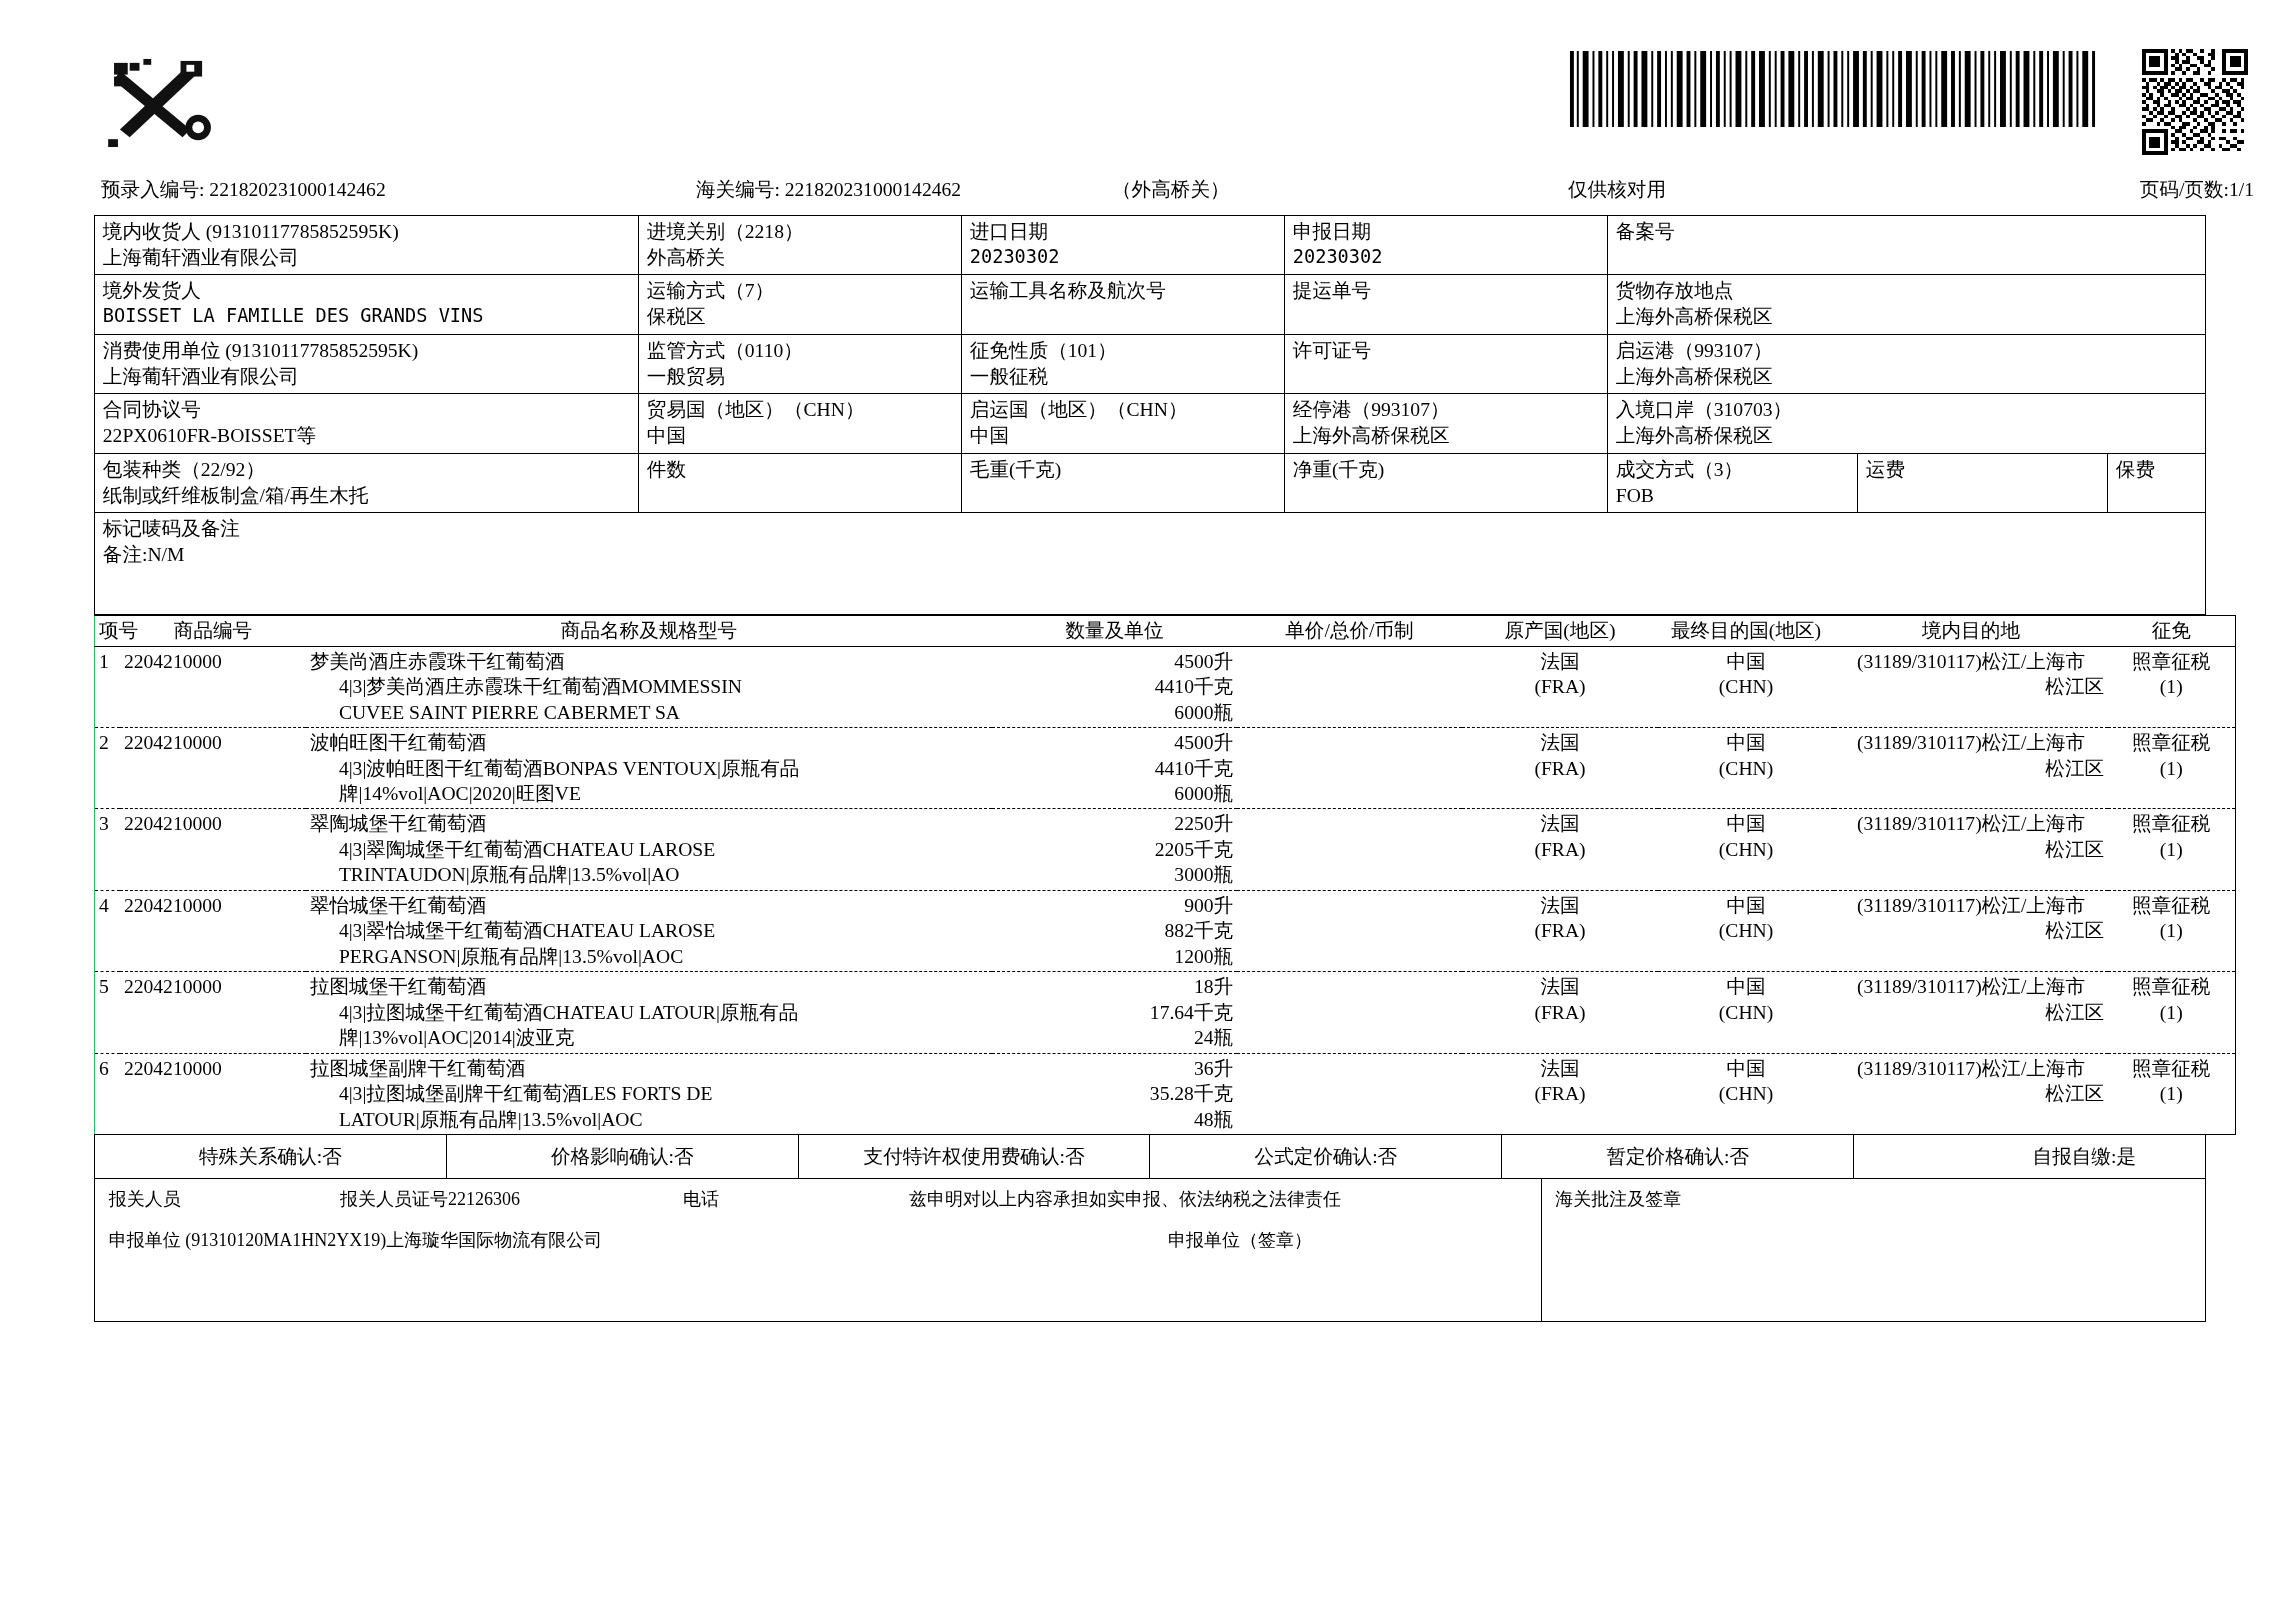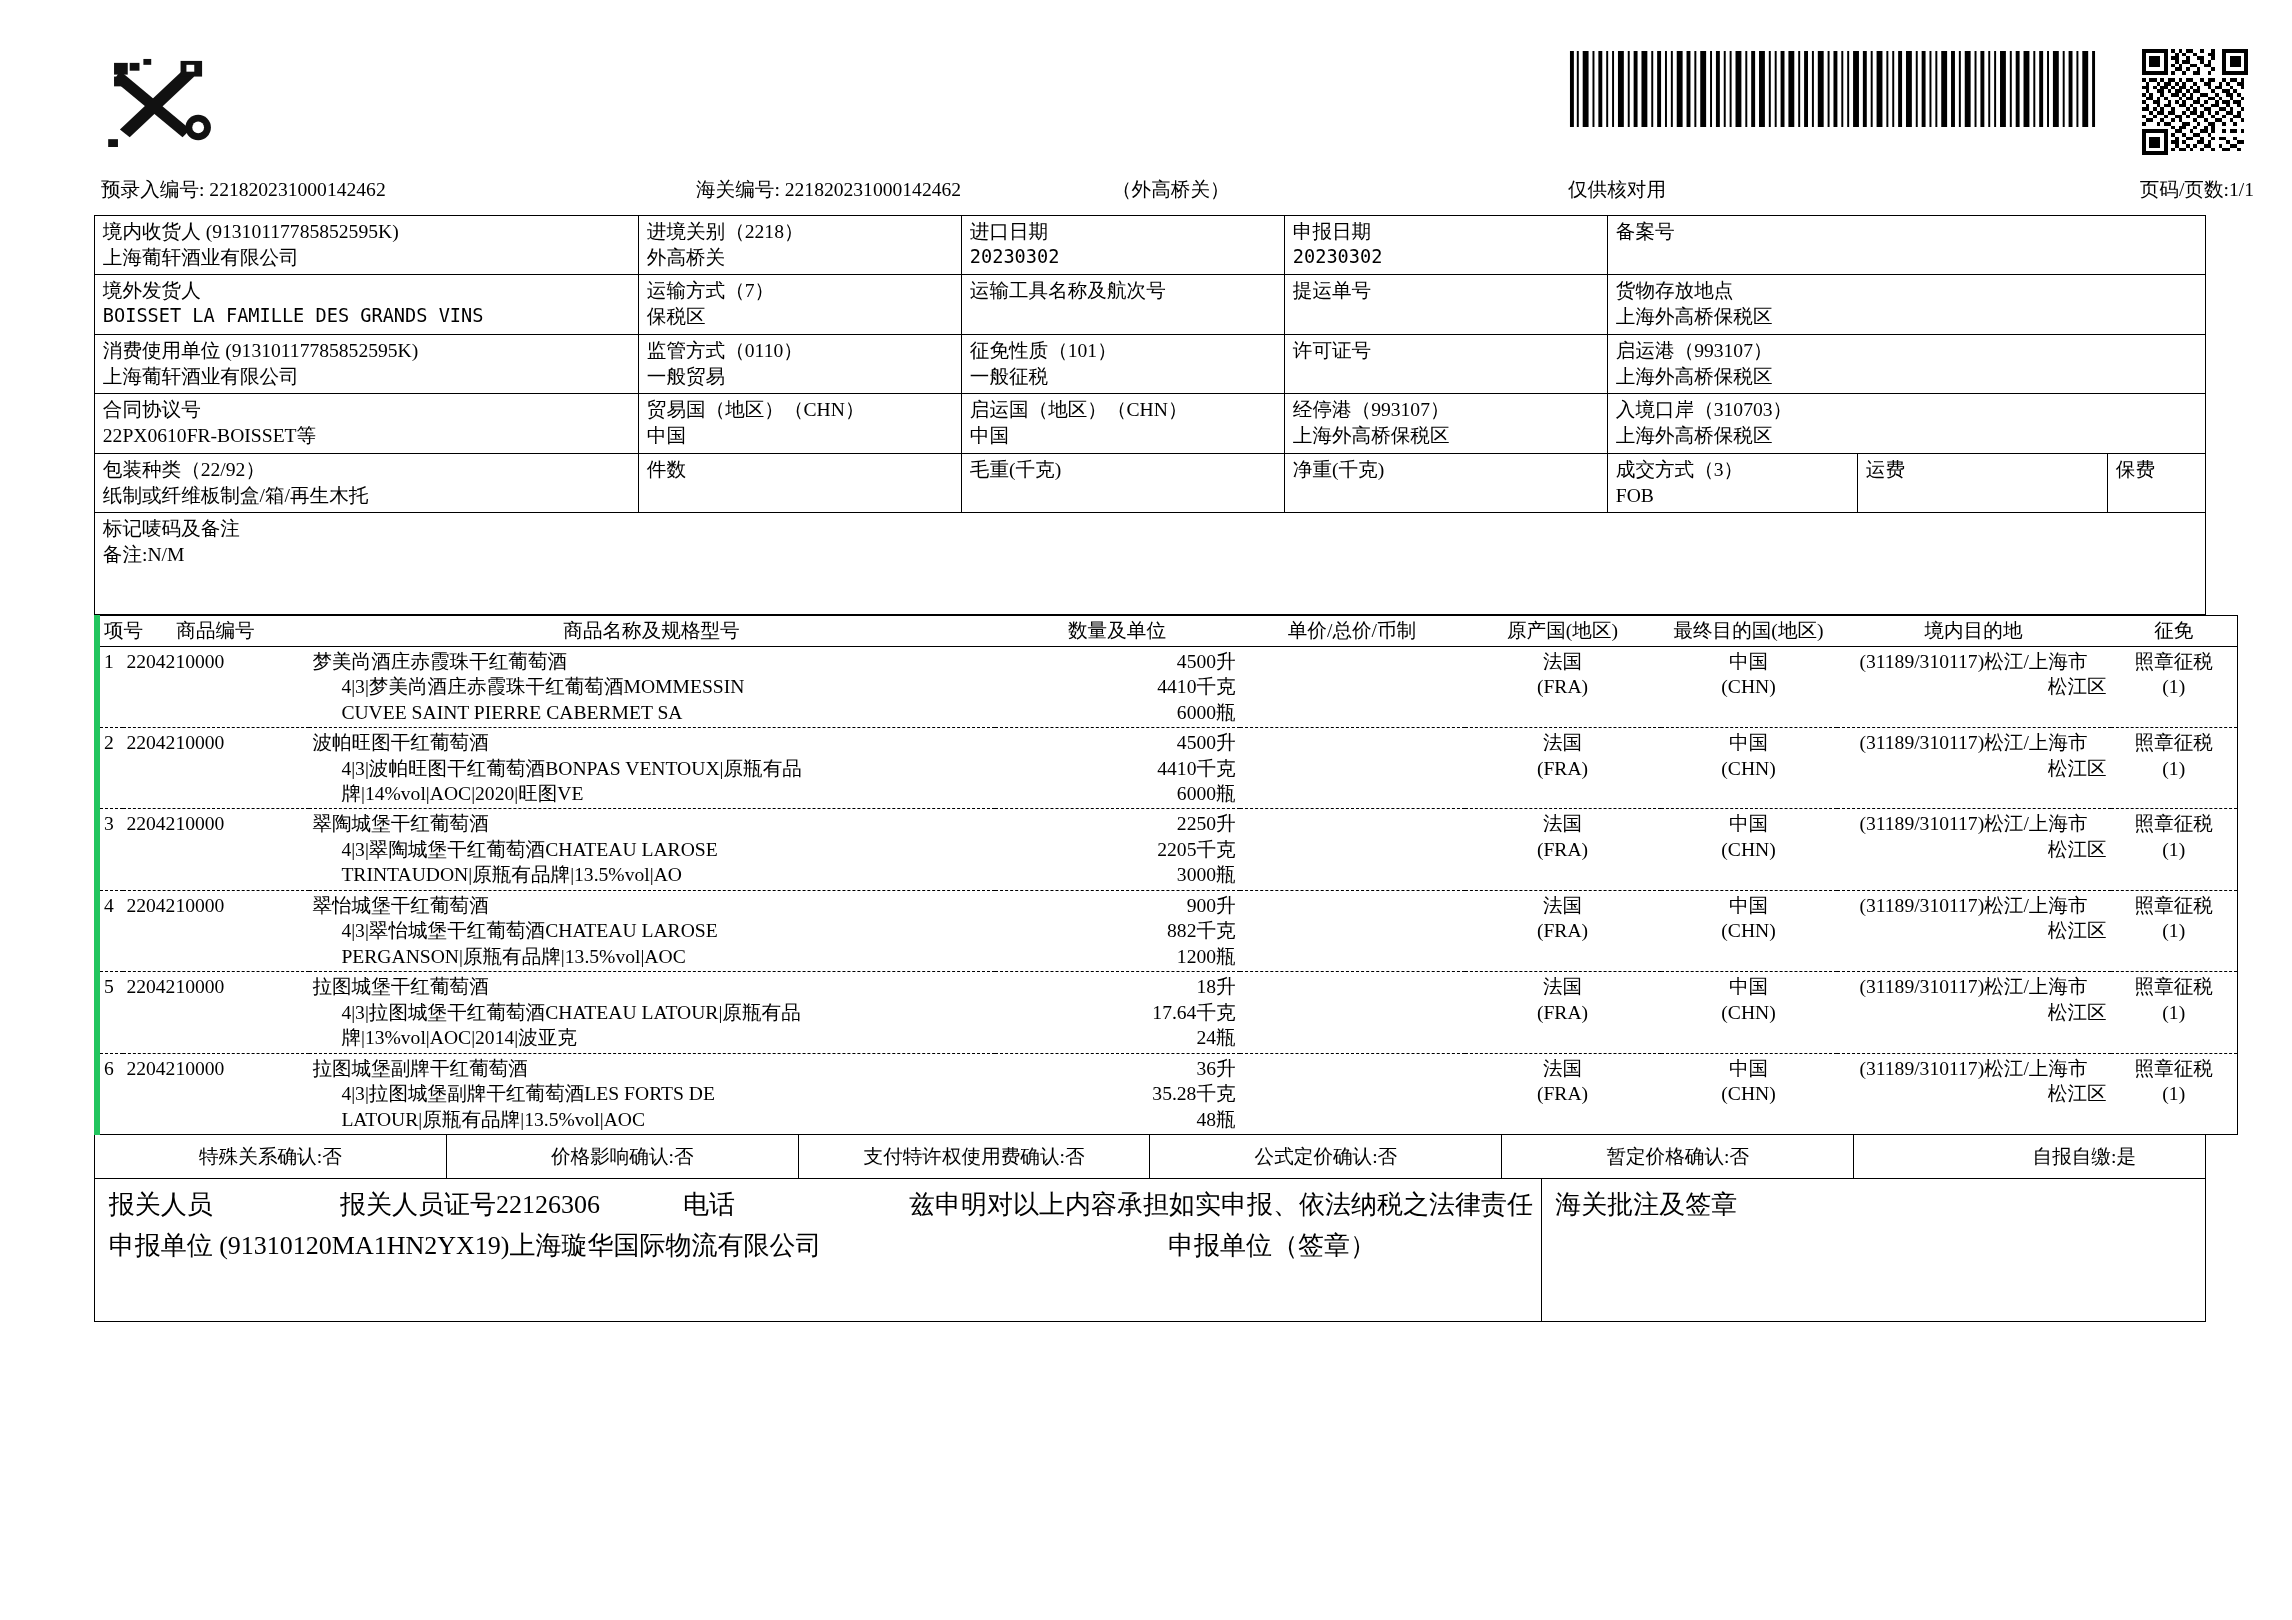--- a/index.html
+++ b/index.html
@@ -106,21 +106,21 @@
   .val { display:block; white-space: nowrap; font-family: "Liberation Serif", serif; }
   .val.mono { font-family: "DejaVu Sans Mono", monospace; font-size: 18.6px; letter-spacing: 0px; }
   .cell-tall { height: 51px; }
 
   
   table.items {
     border-collapse: collapse;
     width: 2112px;
     margin-left: 94px;
     table-layout: fixed;
-    border-left: 6px solid #22c55e;
+    border-left: 1px solid #22c55e;
     border-right: 1px solid #000;
   }
   table.items td {
     font-size: 19.6px;
     line-height: 1.3;
     vertical-align: top;
     padding: 2px 3.9px;
   }
   .items-head td {
     border-bottom: 1px solid #000;
@@ -171,21 +171,21 @@
   
   table.footer {
     border-collapse: collapse;
     width: 2112px;
     margin-left: 94px;
     table-layout: fixed;
   }
   table.footer td {
     border: 1px solid #000;
     border-top: none;
-    font-size: 26px;
+    font-size: 18px;
     vertical-align: top;
     padding: 7.8px 9.8px;
   }
   .f-left { width: 1426px; height: 127px; position: relative; }
   .f-right { position: relative; }
   .fl-1 { position:absolute; left: 13.7px; top: 7.8px; }
   .fl-2 { position:absolute; left: 245px; top: 7.8px; }
   .fl-3 { position:absolute; left: 588px; top: 7.8px; }
   .fl-4 { position:absolute; left: 814px; top: 7.8px; white-space: nowrap; }
   .fl-5 { position:absolute; left: 13.7px; top: 49px; white-space: nowrap; }

